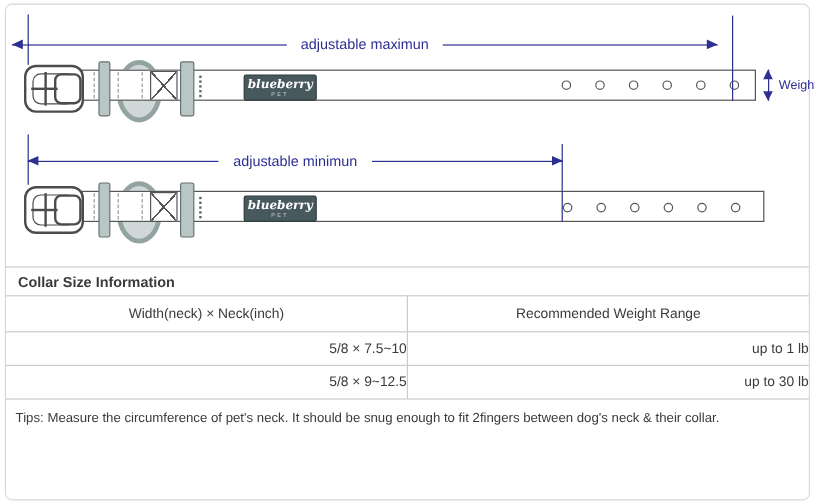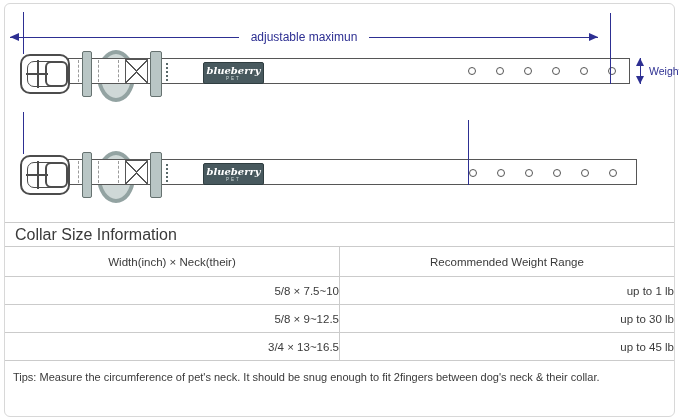--- a/index.html
+++ b/index.html
@@ -57,21 +57,21 @@
     color:#ffffff;line-height:11px;}
   .brand-sub{font-size:4.5px;letter-spacing:2px;color:#cfd9d9;line-height:5px;}
   .hole{position:absolute;top:67px;width:8px;height:8px;border:1.2px solid #565656;border-radius:50%;
     background:#fff;box-sizing:border-box;z-index:3;}
   .collar-min .hole{top:68px;}
 
   
   .size-table{position:absolute;left:5px;top:222px;width:669px;border-collapse:collapse;table-layout:fixed;
     color:#3a3a3a;font-size:11.5px;}
   .size-table td{border-top:1px solid #cbcbcb;padding:0;vertical-align:middle;}
-  .size-table .title-cell{height:23px;text-align:left;padding-left:10px;font-size:16px;}
+  .size-table .title-cell{height:23px;text-align:left;padding-left:10px;font-size:12px;font-weight:bold;}
   .size-table .head-cell{height:29px;text-align:center;}
   .size-table .data-cell{height:27px;text-align:right;}
   .size-table .col-size{border-right:1px solid #cbcbcb;}
   .size-table .tips-cell{height:31px;text-align:left;padding-left:8px;font-size:11px;}
 </style>
 </head>
 <body>
 
 <div id="stage">
   <div class="frame"></div>
@@ -108,20 +108,25 @@
     <div class="hole" style="left:496px;"></div>
     <div class="hole" style="left:524px;"></div>
     <div class="hole" style="left:552px;"></div>
     <div class="hole" style="left:580px;"></div>
     <div class="hole" style="left:608px;"></div>
   </div>
 
   <div class="warrow" style="left:640px;top:58px;height:26px;"></div>
   <div class="wlabel" style="left:649px;top:65px;">Weight</div>
 
+  <div class="dim-arrow" style="left:23px;top:126px;width:446px;">
+    <div class="dim-line left"></div>
+    <div class="dim-label">adjustable minimun</div>
+    <div class="dim-line right"></div>
+  </div>
   <div class="tick" style="left:23px;top:112px;height:42px;"></div>
   <div class="tick" style="left:468px;top:120px;height:65px;"></div>
 
   <div class="collar-group collar-min" style="top:101px;">
     <div class="dring"></div>
     <div class="strap"></div>
     <div class="stitch" style="left:78px;"></div>
     <div class="stitch" style="left:98px;"></div>
     <div class="stitch" style="left:118px;"></div>
     <div class="xbox"></div>
@@ -145,33 +150,29 @@
     <div class="hole" style="left:581px;"></div>
     <div class="hole" style="left:609px;"></div>
   </div>
 
   <table class="size-table">
     <tbody>
         <tr>
       <td class="title-cell" colspan="2">Collar Size Information</td>
     </tr>
     <tr>
-      <td class="head-cell col-size" style="width:334px;">Width(inch)  ×  Neck(their)</td>
+      <td class="head-cell col-size" style="width:334px;">Width(neck)  ×  Neck(inch)</td>
       <td class="head-cell">Recommended Weight Range</td>
     </tr>
     <tr>
       <td class="data-cell col-size">5/8 × 7.5~10</td>
       <td class="data-cell">up to 1 lb</td>
     </tr>
     <tr>
       <td class="data-cell col-size">5/8 × 9~12.5</td>
       <td class="data-cell">up to 30 lb</td>
     </tr>
     <tr>
-      <td class="data-cell col-size">3/4 × 13~16.5</td>
-      <td class="data-cell">up to 45 lb</td>
-    </tr>
-    <tr>
       <td class="tips-cell" colspan="2">Tips: Measure the circumference of pet's neck. It should be snug enough to fit 2fingers between dog's neck &amp; their collar.</td>
     </tr>
   </tbody>
     </table>
 </div>
 
 </body></html>

